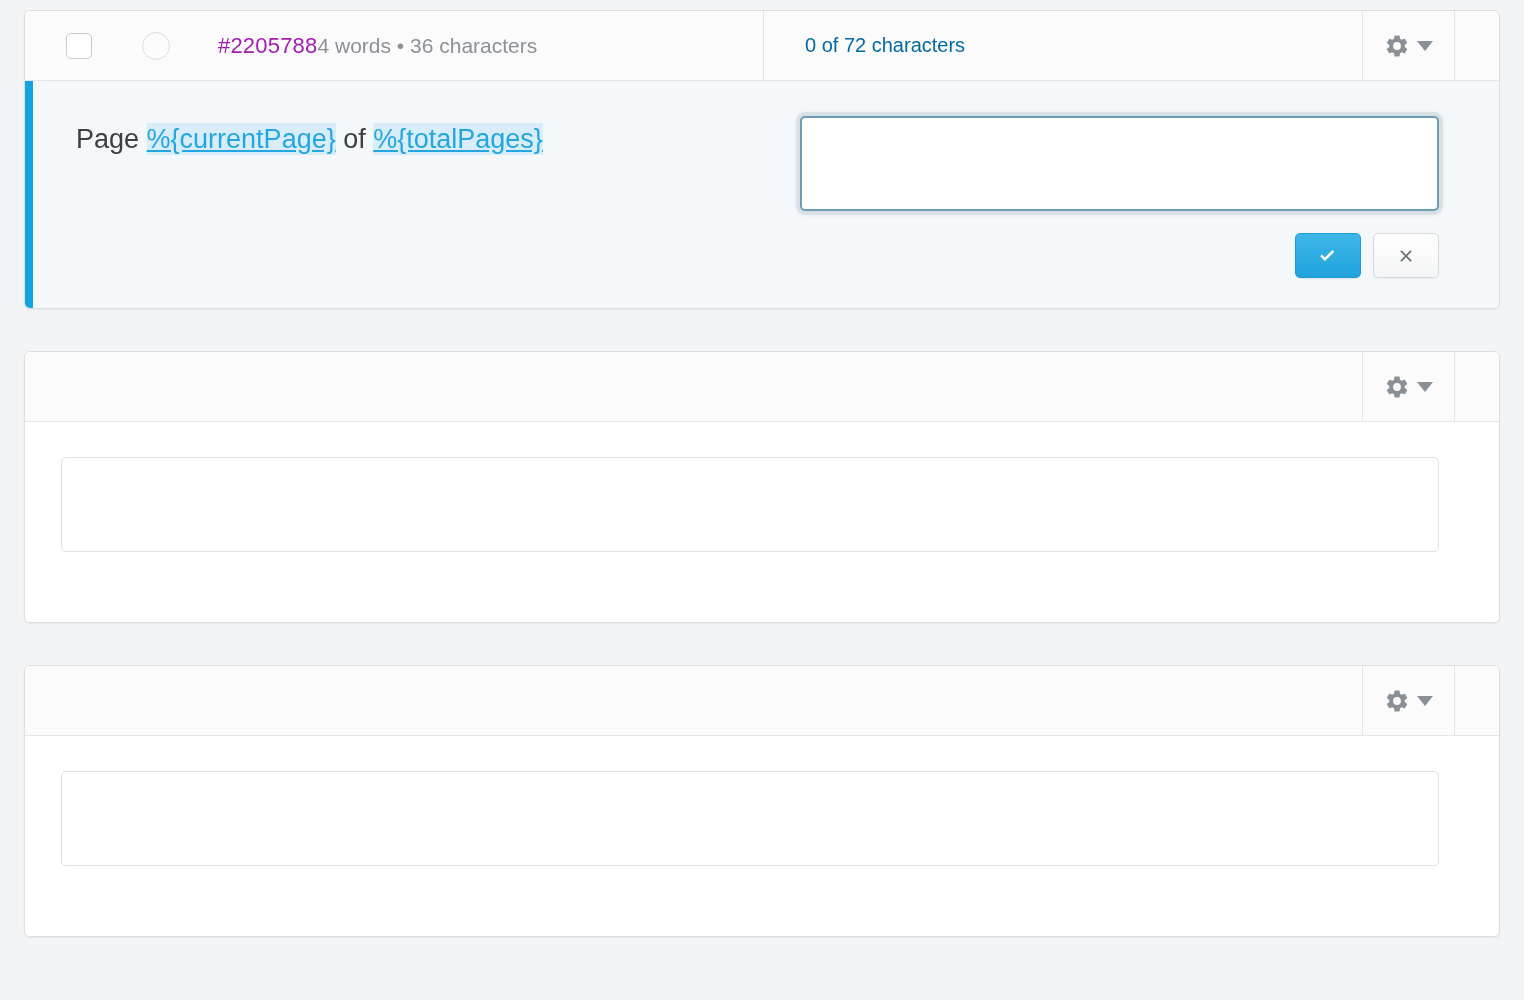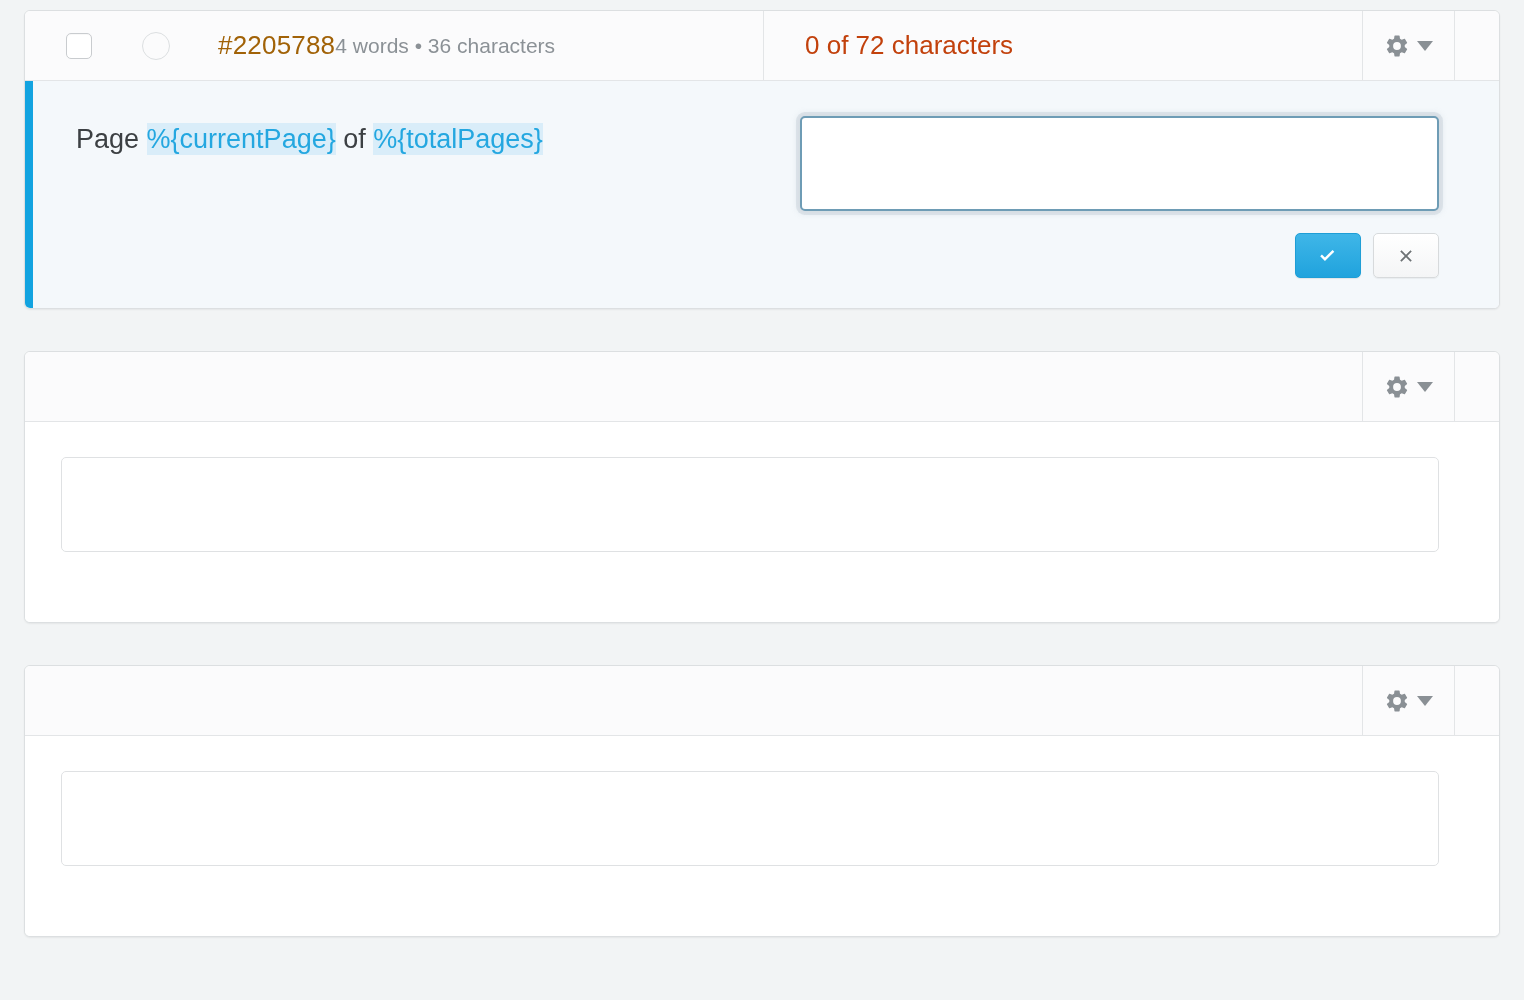--- a/index.html
+++ b/index.html
@@ -79,33 +79,33 @@
     height: 28px;
     margin-left: 50px;
     border: 1px solid #dcdfe1;
     border-radius: 50%;
     background: #fbfbfc;
     cursor: pointer;
     flex: 0 0 auto;
   }
   .seg-id {
     margin-left: 48px;
-    font-size: 26px;
-    color: #a16207;
+    font-size: 22px;
+    color: #a21caf;
     letter-spacing: .2px;
     white-space: nowrap;
   }
   .seg-count {
     font-size: 21px;
     color: #8b9196;
     white-space: nowrap;
   }
   .char-count {
-    font-size: 26px;
-    color: #c2410c;
+    font-size: 20px;
+    color: #0369a1;
     white-space: nowrap;
   }
 
   
   .gear-wrap { display: flex; align-items: center; }
   .gear-wrap svg { display: block; }
   .caret {
     width: 0; height: 0;
     margin-left: 7px;
     border-left: 8px solid transparent;
@@ -133,20 +133,21 @@
 
   .src-text {
     font-size: 27px;
     color: #3c4043;
     line-height: 1.35;
     font-weight: 400;
   }
   .ph {
     color: #24a7e0;
     background: #d9edf9;
+    text-decoration: underline;
     text-decoration-color: #24a7e0;
     padding: 1px 0;
   }
   .sp-hl {
     background: #d4e9f7;
   }
 
   .tgt-cell {
     flex: 1;
     padding: 35px 60px 30px 36px;

